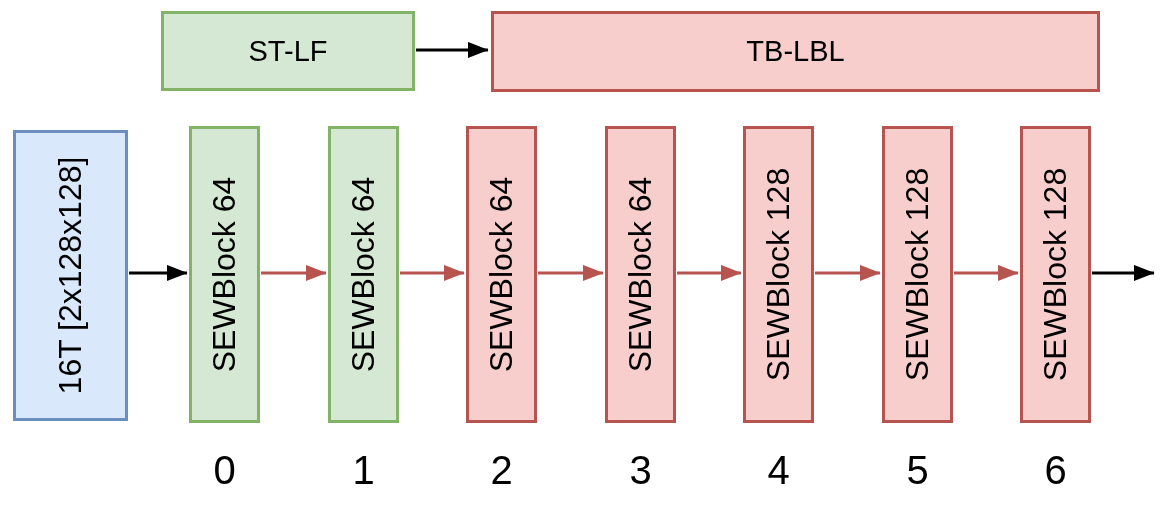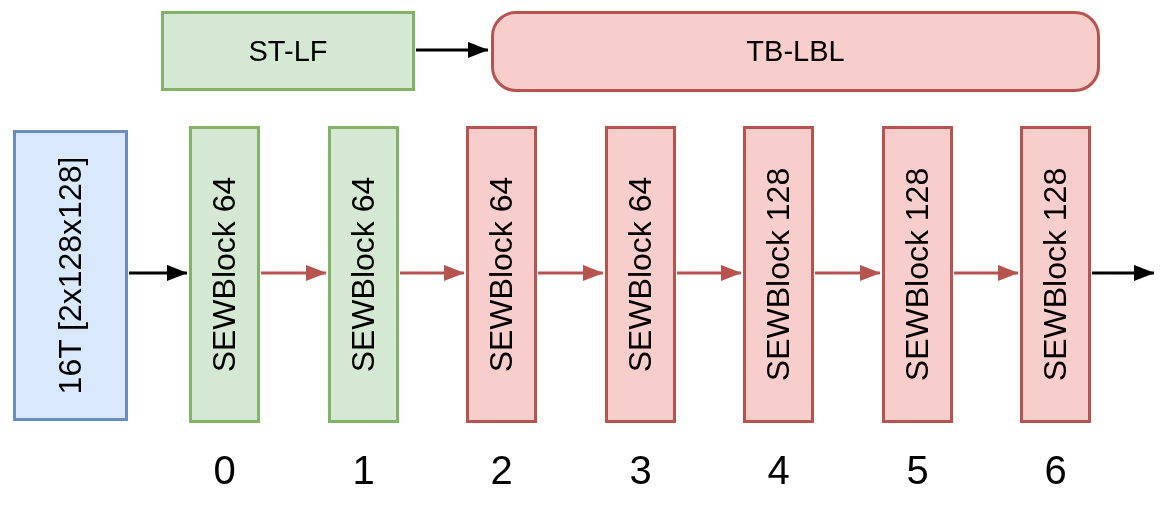--- a/index.html
+++ b/index.html
@@ -29,21 +29,21 @@
     white-space: nowrap;
     display: block;
   }
   
   .blue  { background: #dae8fc; border: 3px solid #6c8ebf; }
   .green { background: #d5e8d4; border: 3px solid #82b366; }
   .red   { background: #f8cecc; border: 3px solid #b85450; }
 
   
   #st-lf  { left: 161px; top: 11px; width: 254px; height: 80px; font-size: 29px; }
-  #tb-lbl { left: 491px; top: 11px; width: 609px; height: 81px; font-size: 29px; border-radius: 25px; }
+  #tb-lbl { left: 491px; top: 11px; width: 609px; height: 81px; font-size: 29px; }
 
   
   #input-node { left: 13px; top: 130px; width: 115px; height: 291px; font-size: 32px; }
 
   
   .block { top: 126px; width: 71px; height: 297px; font-size: 32px; }
   #b0 { left: 189px;  }
   #b1 { left: 328px;  }
   #b2 { left: 466px;  }
   #b3 { left: 605px;  }

